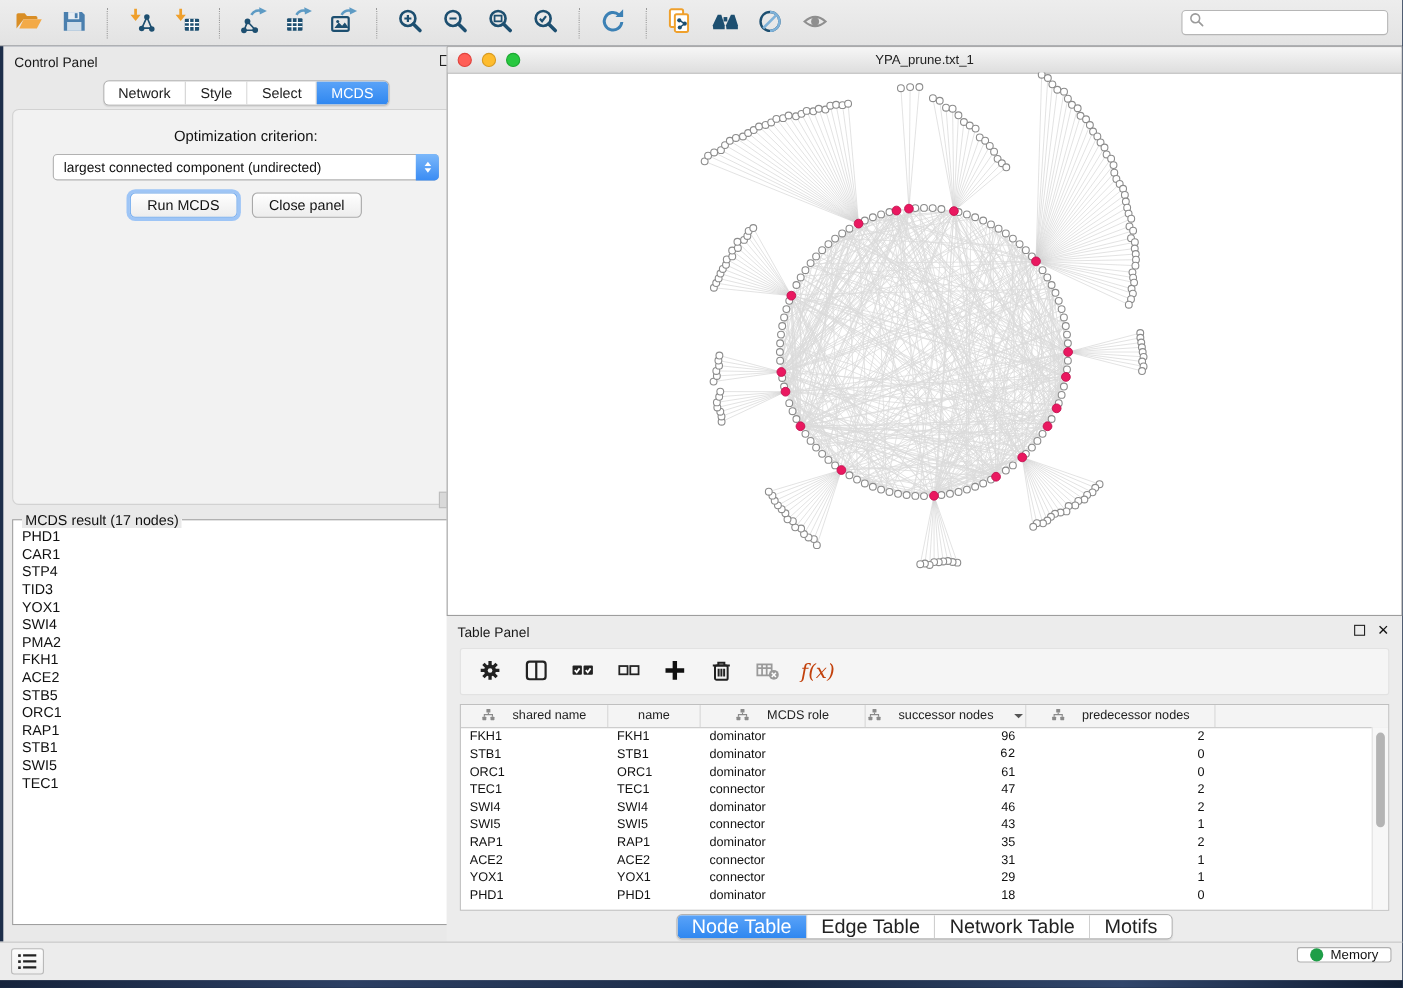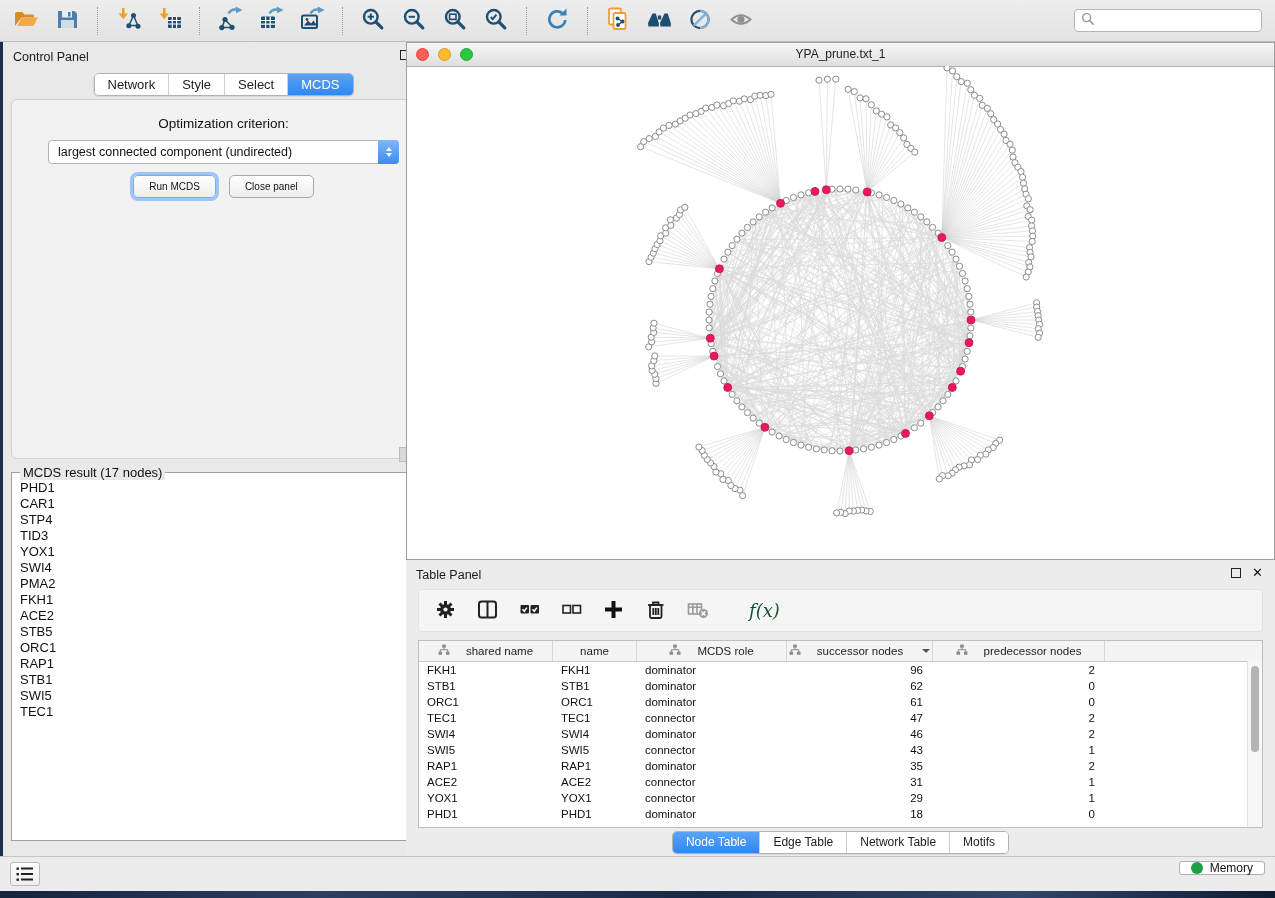--- a/index.html
+++ b/index.html
@@ -45,21 +45,21 @@
   .opt-label{text-align:center;margin-top:16px;font-size:13.5px;color:#111;}
   .select{position:absolute;left:36px;right:36px;top:40px;height:22px;background:#fff;
     border:1px solid #b2b2b2;border-radius:4px;font-size:12.5px;line-height:22px;padding-left:9px;
     box-sizing:content-box;color:#111;}
   .select-cap{position:absolute;right:-1px;top:-1px;width:21px;height:24px;border-radius:0 4px 4px 0;
     background:linear-gradient(#7cb8fa,#3a8cf4);display:flex;flex-direction:column;align-items:center;
     justify-content:center;gap:2px;}
   .cap-up{width:0;height:0;border-left:3.5px solid transparent;border-right:3.5px solid transparent;border-bottom:4px solid #fff;}
   .cap-dn{width:0;height:0;border-left:3.5px solid transparent;border-right:3.5px solid transparent;border-top:4px solid #fff;}
   .btn-row{position:absolute;top:75px;left:0;right:0;display:flex;justify-content:center;gap:13px;}
-  .btn{height:23px;padding:0 15px;font-size:10px;background:linear-gradient(#fff,#ededed);
+  .btn{height:23px;padding:0 15px;font-size:13px;background:linear-gradient(#fff,#ededed);
     border:1px solid #a9a9a9;border-radius:5px;color:#111;}
   .btn.focused{box-shadow:0 0 0 3px rgba(90,160,250,.55);border-color:#77aef0;}
   #mcds-box{position:absolute;left:8px;right:13px;top:423px;bottom:16px;margin:0;padding:0;
     border:1px solid #9f9f9f;background:#fff;}
   #mcds-box legend{font-size:13px;margin-left:8px;padding:0 3px;color:#111;background:#e9e9e9;}
   #mcds-list{position:absolute;left:2px;top:0;right:15px;bottom:2px;overflow:hidden;}
   .mcds-item{height:16px;line-height:16px;padding-left:6px;font-size:13px;color:#111;}
   .list-scroll{position:absolute;right:1px;top:1px;width:13px;bottom:1px;background:#f1f1f1;border-left:1px solid #e3e3e3;}
 
   
@@ -78,38 +78,38 @@
   .tl.green{background:#28c840;border:1px solid #1da832;}
   .net-title{text-align:center;font-size:12px;line-height:22px;color:#222;}
   #net-canvas{position:absolute;left:0;top:23px;right:0;bottom:0;}
 
   
   #table-panel{position:absolute;left:0;top:518px;right:0;bottom:0;background:#ececec;}
   #tp-toolbar{position:absolute;left:12px;top:29px;right:12px;height:43px;background:#f5f5f5;
     border:1px solid #e2e2e2;border-radius:3px;display:flex;align-items:center;gap:19px;
     padding-left:15px;box-sizing:border-box;}
   .tp-btn{border:none;background:transparent;padding:0;display:flex;align-items:center;justify-content:center;height:26px;}
-  .fx-label{font-family:"DejaVu Serif",serif;font-style:italic;font-size:18px;color:#14532d;margin-left:21px;}
+  .fx-label{font-family:"DejaVu Serif",serif;font-style:italic;font-size:18px;color:#c2410c;}
   #tbl{position:absolute;left:12px;top:80px;right:12px;height:188px;background:#fff;
     border:1px solid #bfbfbf;box-sizing:border-box;overflow:hidden;}
   .tbl-header{display:flex;height:20px;background:#f4f4f4;border-bottom:1px solid #c9c9c9;}
   .th{font-size:11.5px;color:#222;display:flex;align-items:center;justify-content:center;gap:16px;
     border-right:1px solid #d8d8d8;box-sizing:border-box;position:relative;}
   .th .sort{width:0;height:0;border-left:4px solid transparent;border-right:4px solid transparent;
     border-top:4px solid #555;margin-left:3px;}
   .tr{display:flex;height:16px;}
   .td{font-size:11.5px;line-height:16px;color:#111;box-sizing:border-box;overflow:hidden;white-space:nowrap;}
   .td.txt{padding-left:8px;}
   .td.num{text-align:right;padding-right:10px;}
   .tbl-scroll{position:absolute;right:0;top:20px;width:14px;bottom:0;background:#f7f7f7;border-left:1px solid #e2e2e2;}
   .tbl-thumb{position:absolute;left:3px;top:5px;width:8px;height:86px;background:#b4b4b4;border-radius:4px;}
   #bottom-tabs{position:absolute;left:0;right:0;top:271px;display:flex;justify-content:center;}
   .bt-group{display:flex;background:#fff;border:1px solid #b2b2b2;border-radius:5px;overflow:hidden;height:21px;
     box-shadow:0 1px 1px rgba(0,0,0,.08);}
-  .bt-tab{padding:0 13px;font-size:12px;line-height:21px;color:#222;border-right:1px solid #cfcfcf;background:#fff;white-space:nowrap;}
+  .bt-tab{padding:0 13px;font-size:18px;line-height:21px;color:#222;border-right:1px solid #cfcfcf;background:#fff;white-space:nowrap;}
   .bt-tab:last-child{border-right:none;}
   .bt-tab.active{background:linear-gradient(#5aa3f8,#2f87f0);color:#fff;}
 
   
   #status-bar{position:absolute;left:0;right:0;bottom:7px;height:34px;background:#ececec;border-top:1px solid #c6c6c6;}
   .menu-btn{position:absolute;left:10px;top:5px;width:30px;height:24px;background:linear-gradient(#fdfdfd,#efefef);
     border:1px solid #b9b9b9;border-radius:3px;display:flex;align-items:center;justify-content:center;padding:0;}
   .memory-btn{position:absolute;right:10px;top:4px;height:14px;background:#fff;border:1px solid #b0b0b0;
     border-radius:3px;display:flex;align-items:center;gap:7px;padding:0 11px;font-size:12px;color:#111;}
   .mem-dot{width:12px;height:12px;border-radius:50%;background:#1f9e48;}
@@ -1348,21 +1348,21 @@
               <div class="td txt" style="width: 134px;">FKH1</div>
               <div class="td txt" style="width: 84px;">FKH1</div>
               <div class="td txt" style="width: 150px;">dominator</div>
               <div class="td num" style="width: 146px;">96</div>
               <div class="td num" style="width: 172px;">2</div>
             </div>
             <div class="tr">
               <div class="td txt" style="width: 134px;">STB1</div>
               <div class="td txt" style="width: 84px;">STB1</div>
               <div class="td txt" style="width: 150px;">dominator</div>
-              <div class="td num" style="width: 146px;">62</div>
+              <div class="td num" style="width: 146px; font-family: Liberation Mono, monospace;">62</div>
               <div class="td num" style="width: 172px;">0</div>
             </div>
             <div class="tr">
               <div class="td txt" style="width: 134px;">ORC1</div>
               <div class="td txt" style="width: 84px;">ORC1</div>
               <div class="td txt" style="width: 150px;">dominator</div>
               <div class="td num" style="width: 146px;">61</div>
               <div class="td num" style="width: 172px;">0</div>
             </div>
             <div class="tr">

